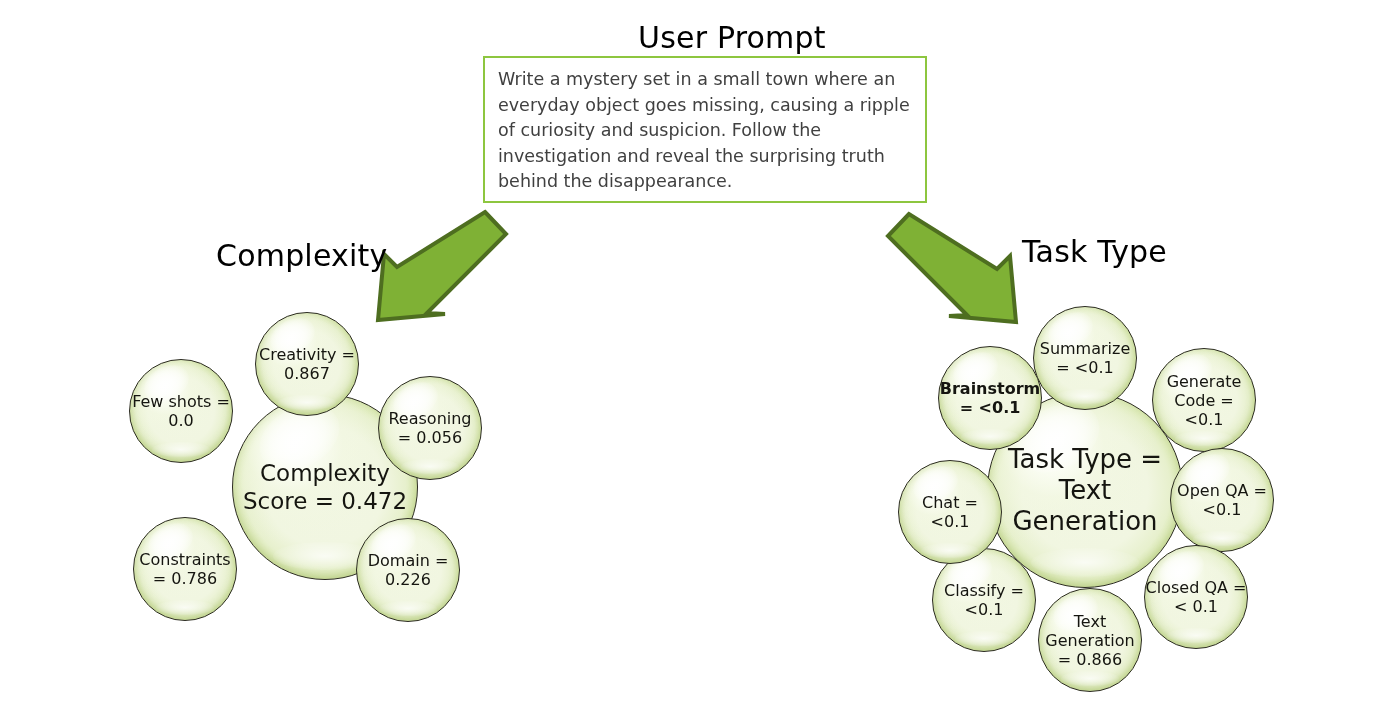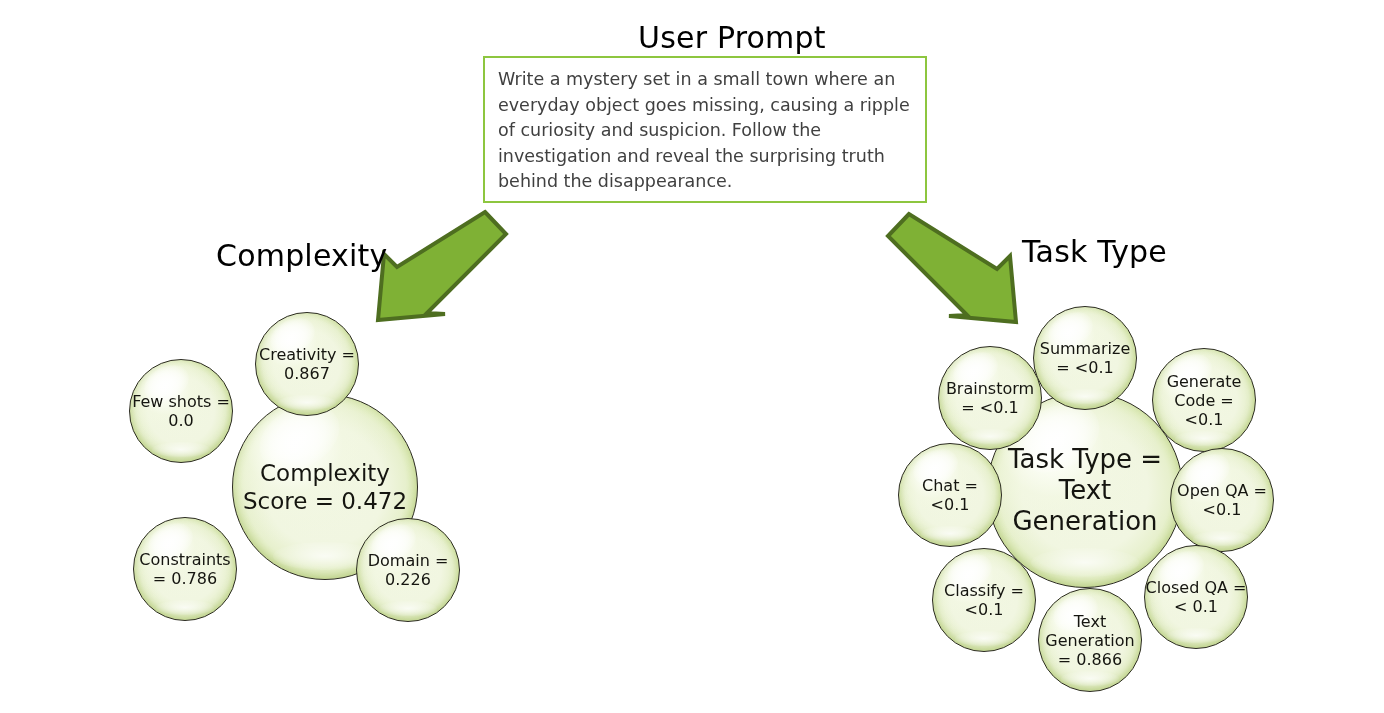--- a/index.html
+++ b/index.html
@@ -165,20 +165,24 @@
     <div class="bubble center" style="left:232px; top:394px; width:186px; height:186px;">
       <span class="bubble-label">Complexity
 Score = 0.472</span>
     </div>
 
     <div class="bubble satellite" style="left:255px; top:312px; width:104px; height:104px;">
       <span class="bubble-label">Creativity =
 0.867</span>
     </div>
 
+    <div class="bubble satellite" style="left:378px; top:376px; width:104px; height:104px;">
+      <span class="bubble-label">Reasoning
+= 0.056</span>
+    </div>
 
     <div class="bubble satellite" style="left:356px; top:518px; width:104px; height:104px;align-items:center;">
       <span class="bubble-label">Domain =
 0.226</span>
     </div>
 
 
     <div class="bubble satellite" style="left:133px; top:517px; width:104px; height:104px;">
       <span class="bubble-label">Constraints
 = 0.786</span>
@@ -224,24 +228,24 @@
       <span class="bubble-label">Text
 Generation
 = 0.866</span>
     </div>
 
     <div class="bubble satellite" style="left:932px; top:548px; width:104px; height:104px;">
       <span class="bubble-label">Classify =
 &lt;0.1</span>
     </div>
 
-    <div class="bubble satellite" style="left:898px; top:443px; width:104px; height:104px;">
+    <div class="bubble satellite" style="left:898px; top:460px; width:104px; height:104px;">
       <span class="bubble-label">Chat =
 &lt;0.1</span>
     </div>
 
-    <div class="bubble satellite" style="left:938px; top:346px; width:104px; height:104px;">
+    <div class="bubble satellite" style="left:938px; top:346px; width:104px; height:104px;font-weight:bold;">
       <span class="bubble-label">Brainstorm
 = &lt;0.1</span>
     </div>
   </div>
 
 </div>
 
 </body></html>

